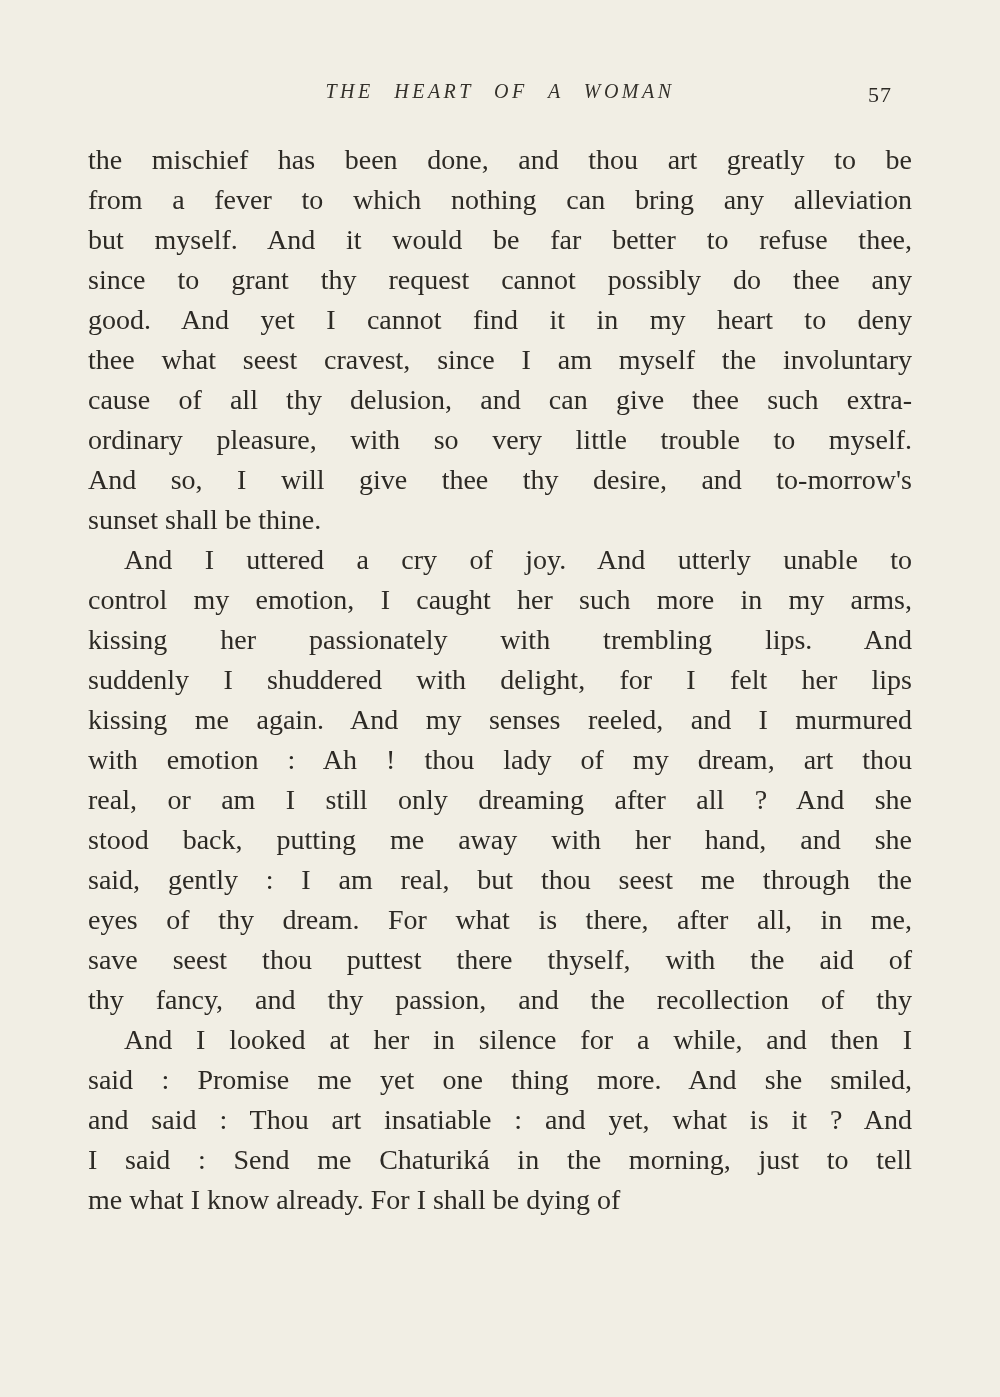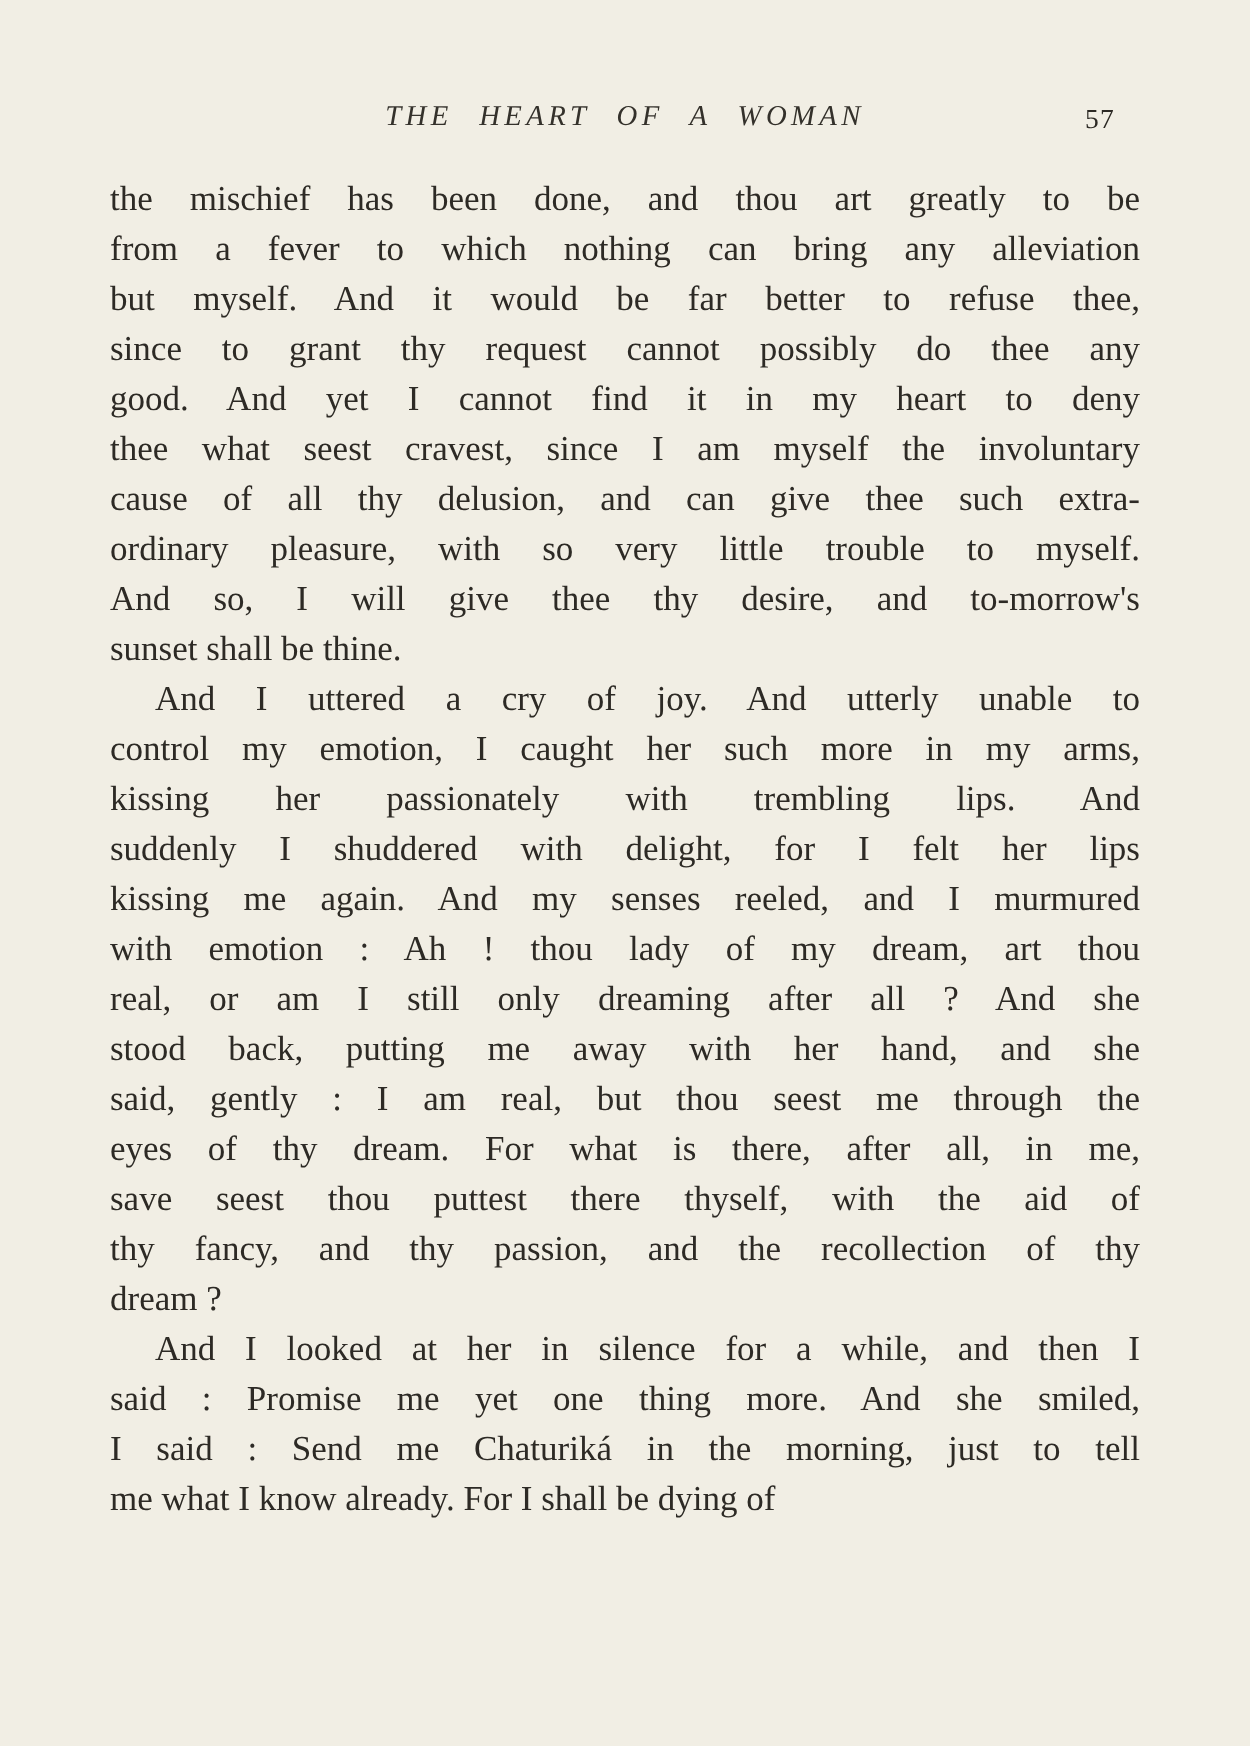--- a/index.html
+++ b/index.html
@@ -21,21 +21,21 @@
     overflow: hidden;
   }
   .page-header {
     position: relative;
     height: 34px;
     margin-bottom: 26px;
   }
   .running-title {
     text-align: center;
     font-style: italic;
-    font-size: 23px;
+    font-size: 20px;
     letter-spacing: 3.5px;
     word-spacing: 12px;
     color: #34312b;
   }
   .page-number {
     position: absolute;
     right: 20px;
     top: 2px;
     font-size: 22px;
     font-style: normal;
@@ -85,22 +85,22 @@
         <div class="line">kissing her passionately with trembling lips.  And</div>
         <div class="line">suddenly I shuddered with delight, for I felt her lips</div>
         <div class="line">kissing me again.  And my senses reeled, and I murmured</div>
         <div class="line">with emotion :  Ah ! thou lady of my dream, art thou</div>
         <div class="line">real, or am I still only dreaming after all ?  And she</div>
         <div class="line">stood back, putting me away with her hand, and she</div>
         <div class="line">said, gently :  I am real, but thou seest me through the</div>
         <div class="line">eyes of thy dream.  For what is there, after all, in me,</div>
         <div class="line">save seest thou puttest there thyself, with the aid of</div>
         <div class="line">thy fancy, and thy passion, and the recollection of thy</div>
-        <div class="line last">dream ?</div>
       </div>
     <div class="paragraph">
         <div class="line indent">And I looked at her in silence for a while, and then I</div>
         <div class="line">said :  Promise me yet one thing more.  And she smiled,</div>
+        <div class="line">and said :  Thou art insatiable : and yet, what is it ?  And</div>
         <div class="line">I said :  Send me Chaturiká in the morning, just to tell</div>
         <div class="line last">me what I know already.  For I shall be dying of</div>
       </div>
   </div>
 </div>
 
 </body></html>

